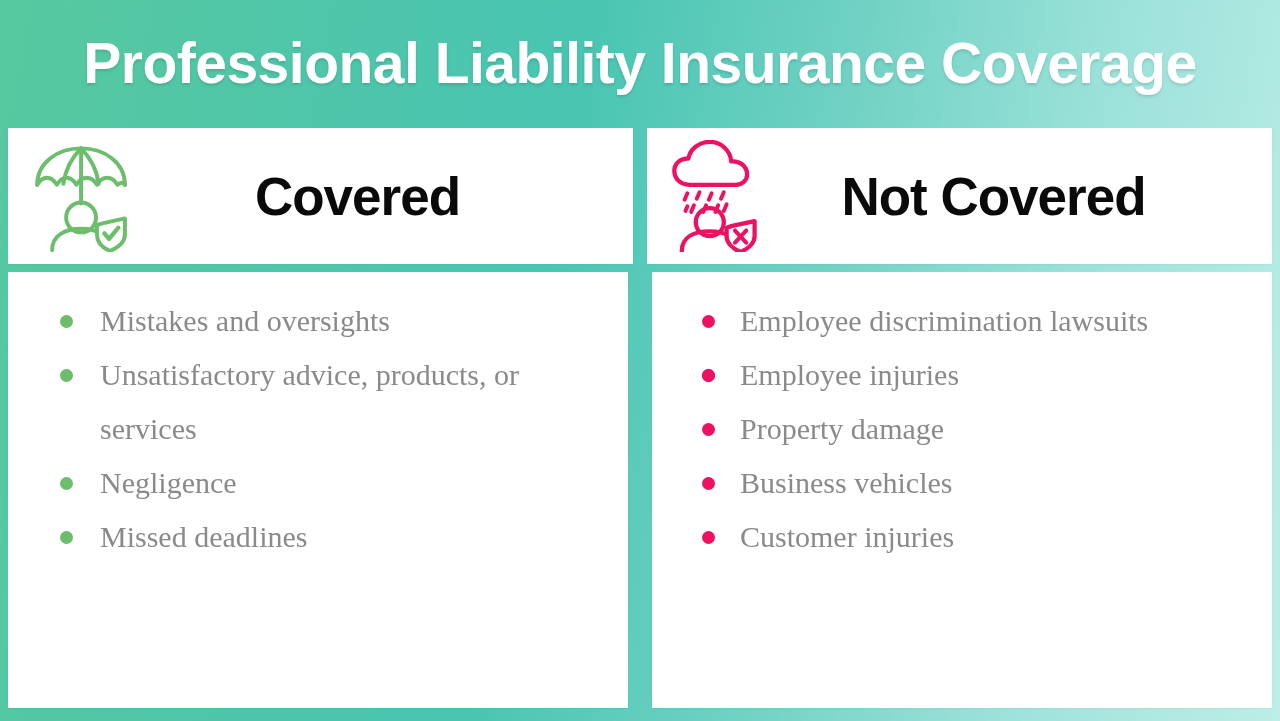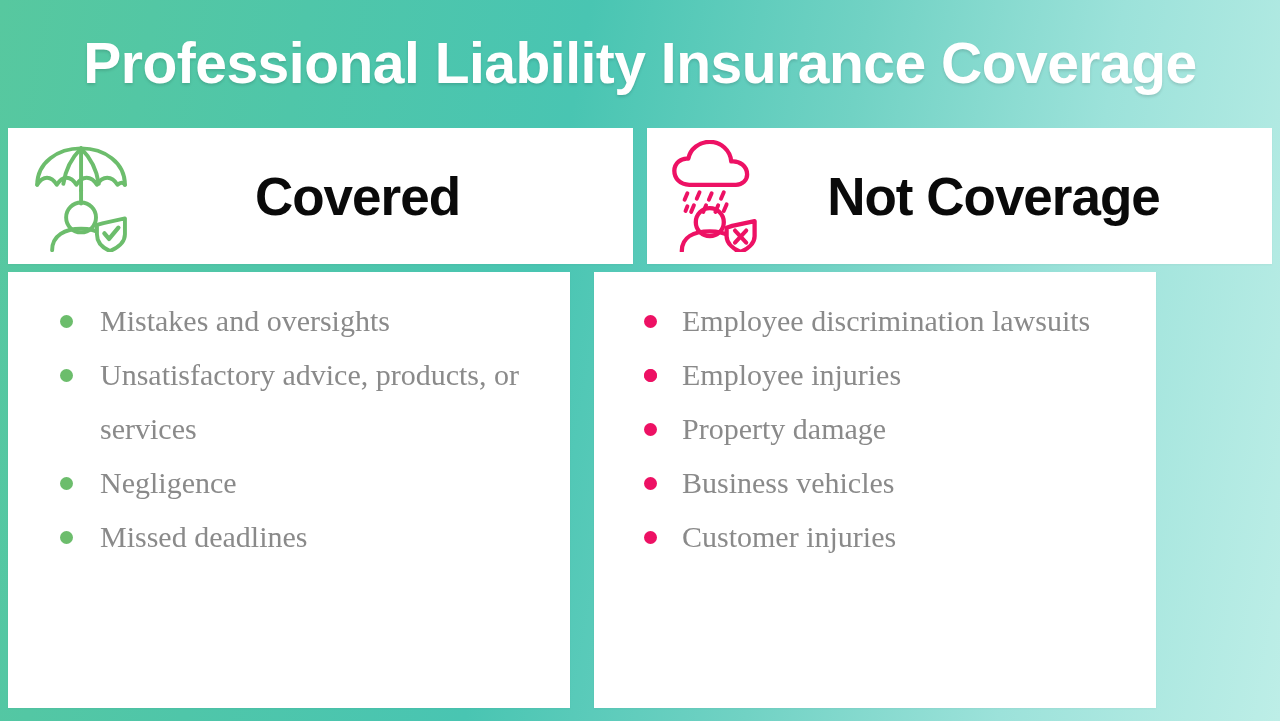--- a/index.html
+++ b/index.html
@@ -75,21 +75,21 @@
     padding-right: 60px;
     white-space: nowrap;
   }
   .header-card.right .header-title { padding-right: 66px; }
 
   
   .body-row {
     position: absolute;
     left: 8px;
     top: 272px;
-    width: 1148px;
+    width: 1264px;
     height: 436px;
     display: flex;
     gap: 24px;
   }
   .body-card {
     flex: 1 1 0;
     background: #ffffff;
     padding: 22px 26px 10px 30px;
     box-sizing: border-box;
     box-shadow: 0 1px 2px rgba(0,0,0,0.04);
@@ -180,21 +180,21 @@
           <path d="M18 119 C18 104 31 98 48 98 C64 98 77 104 77 119"></path>
 
           <path d="M72 92 L96 87 L96 103 C96 111 88 117 81 120 C74 117 66 111 66 103 L66 94 Z" fill="#ffffff"></path>
 
           <g stroke-width="4.4">
             <path d="M75 97 L87 110"></path>
             <path d="M87 97 L75 110"></path>
           </g>
         </svg>
       </div>
-      <div class="header-title">Not Coverage</div>
+      <div class="header-title">Not Covered</div>
     </div>
 
   </div>
 
   <div class="body-row">
 
     <div class="body-card covered">
       <ul class="bullets">
         <li>
           <span class="dot"></span>

